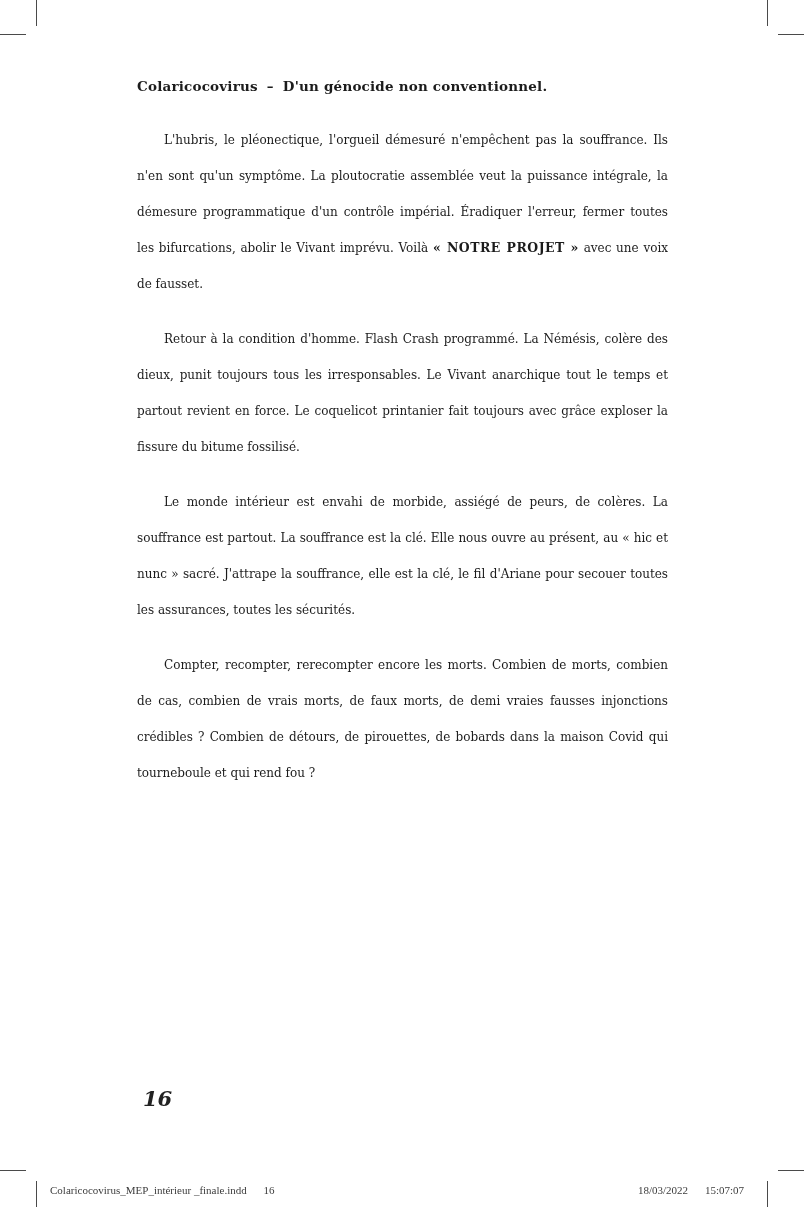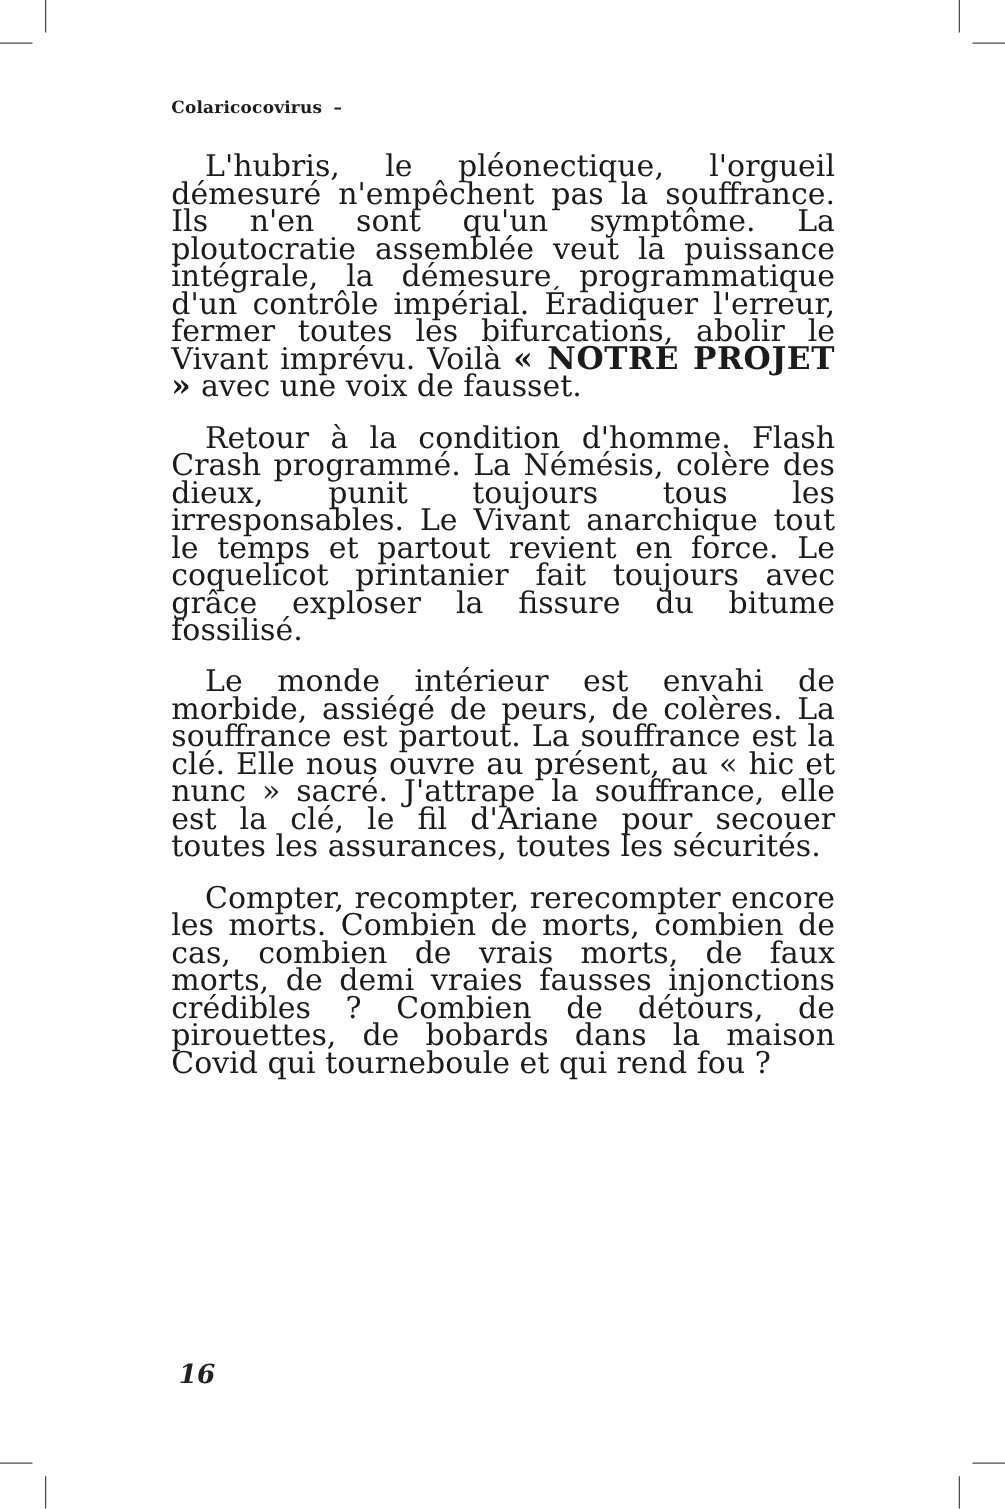--- a/index.html
+++ b/index.html
@@ -48,22 +48,22 @@
   .running-header .sep {
     margin: 0 9px;
   }
 
   
   .body-text {
     position: absolute;
     left: 137px;
     top: 122px;
     width: 531px;
-    font-size: 24px;
-    line-height: 22px;
+    font-size: 12px;
+    line-height: 36px;
     color: #1b1b1b;
     text-align: justify;
   }
   .body-text p {
     margin: 0 0 19px 0;
     text-indent: 27px;
   }
   .emph {
     font-weight: 700;
     font-size: 1.04em;
@@ -108,25 +108,36 @@
   <div class="crop v tr-v"></div>
   <div class="crop h tr-h"></div>
   <div class="crop h bl-h"></div>
   <div class="crop v bl-v"></div>
   <div class="crop h br-h"></div>
   <div class="crop v br-v"></div>
 
   <div class="running-header">
     <span>Colaricocovirus</span>
     <span class="sep">–</span>
+    <span>D'un génocide non conventionnel.</span>
   </div>
 
   <div class="body-text">
     <p><span>L'hubris, le pléonectique, l'orgueil démesuré n'empêchent pas la souffrance. Ils n'en sont qu'un symptôme. La ploutocratie assemblée veut la puissance intégrale, la démesure programmatique d'un contrôle impérial. Éradiquer l'erreur, fermer toutes les bifurcations, abolir le Vivant imprévu. Voilà </span><span class="emph">« NOTRE PROJET »</span><span> avec une voix de fausset.</span></p>
     <p>Retour à la condition d'homme. Flash Crash programmé. La Némésis, colère des dieux, punit toujours tous les irresponsables. Le Vivant anarchique tout le temps et partout revient en force. Le coquelicot printanier fait toujours avec grâce exploser la fissure du bitume fossilisé.</p>
     <p>Le monde intérieur est envahi de morbide, assiégé de peurs, de colères. La souffrance est partout. La souffrance est la clé. Elle nous ouvre au présent, au « hic et nunc » sacré. J'attrape la souffrance, elle est la clé, le fil d'Ariane pour secouer toutes les assurances, toutes les sécurités.</p>
     <p>Compter, recompter, rerecompter encore les morts. Combien de morts, combien de cas, combien de vrais morts, de faux morts, de demi vraies fausses injonctions crédibles ? Combien de détours, de pirouettes, de bobards dans la maison Covid qui tourneboule et qui rend fou ?</p>
   </div>
 
   <div class="folio">16</div>
 
+  <div class="slug-footer">
+    <div class="group">
+      <span>Colaricocovirus_MEP_intérieur _finale.indd</span>
+      <span>16</span>
+    </div>
+    <div class="group">
+      <span>18/03/2022</span>
+      <span>15:07:07</span>
+    </div>
+  </div>
 
 </div>
 
 </body></html>

